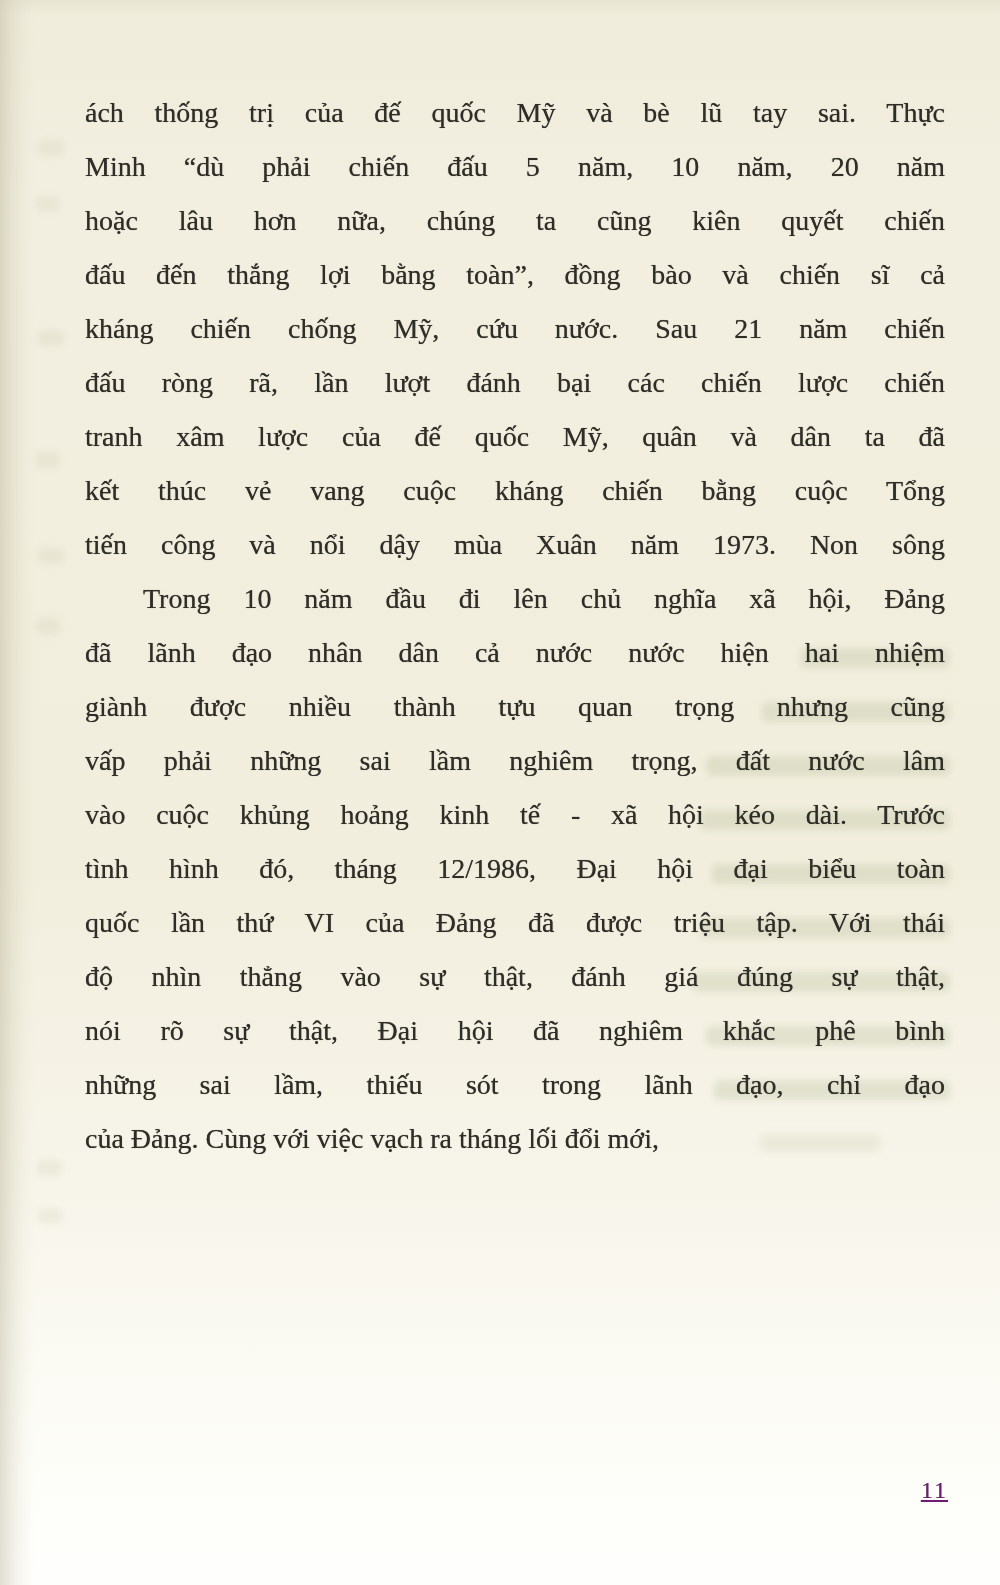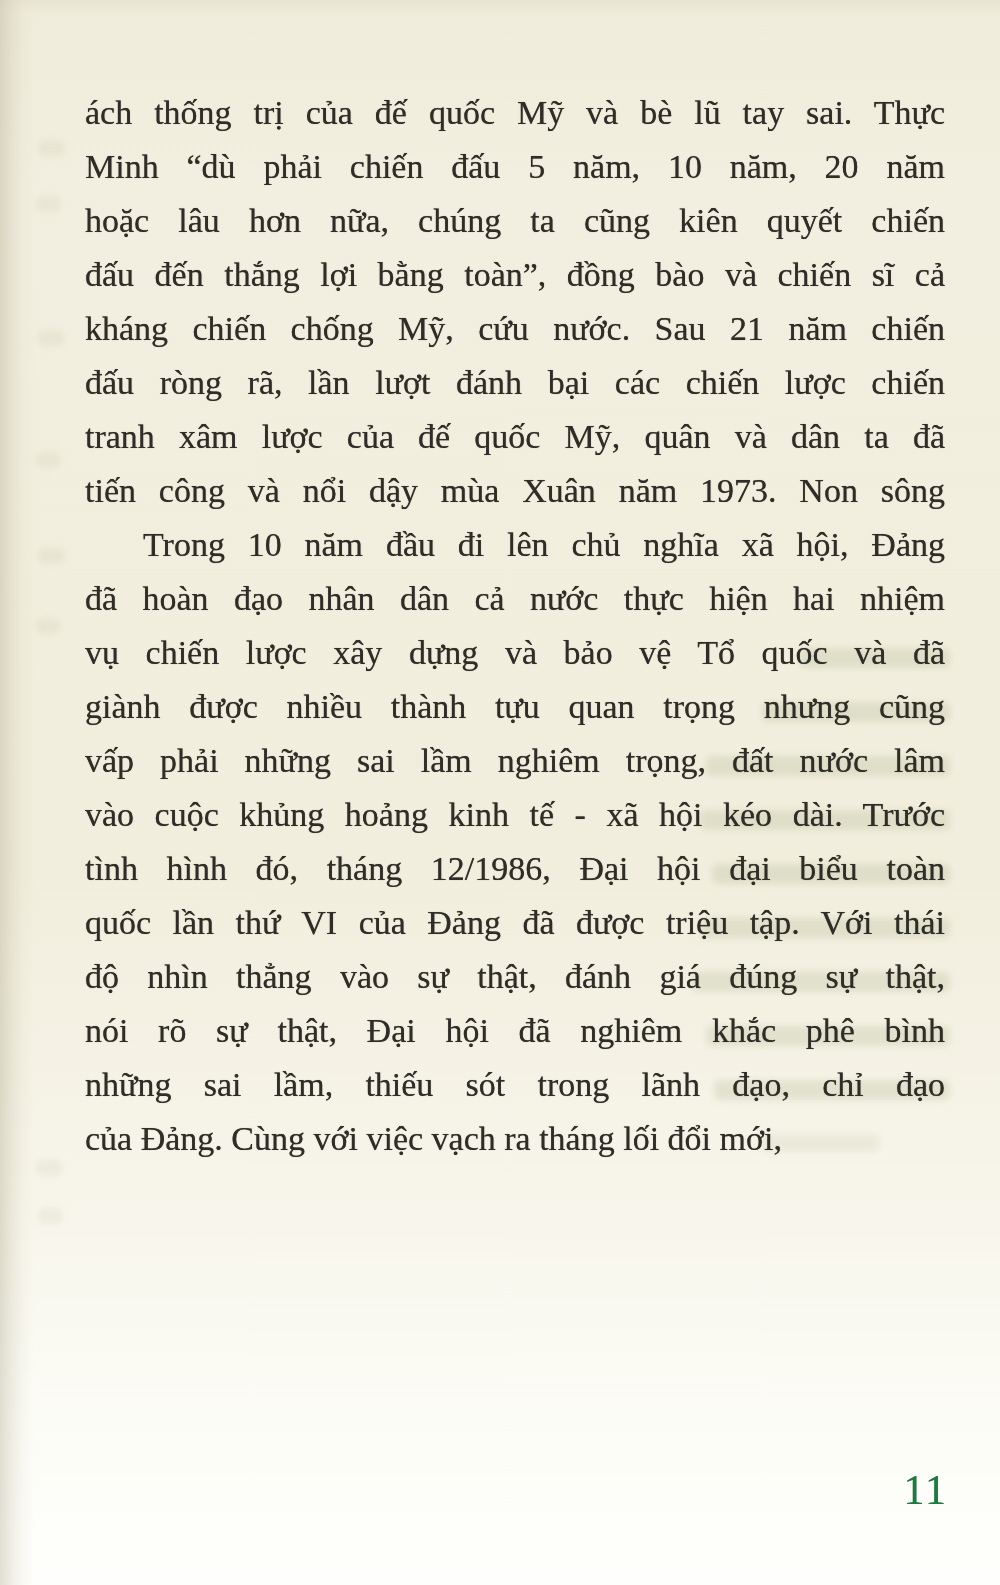--- a/index.html
+++ b/index.html
@@ -51,46 +51,47 @@
     filter: blur(3px);
     pointer-events: none;
   }
   .ghost.light { background: rgba(180,188,152,0.16); }
   .text-block {
     position: absolute;
     left: 85px;
     top: 86px;
     width: 860px;
     color: var(--ink, #2f2d27);
-    font-size: 34px;
+    font-size: 28px;
     line-height: 54px;
     text-shadow: 0 0 0.7px rgba(47,45,39,0.75);
   }
   .paragraph { margin: 0; }
   .line {
     text-align: justify;
     text-align-last: justify;
     white-space: nowrap;
     height: 54px;
   }
   .line.last {
     text-align-last: left;
   }
   .line.indented {
     text-indent: 58px;
   }
   .page-number {
     position: absolute;
     top: 1470px;
     right: 52px;
-    font-size: 42px;
+    font-size: 24px;
     line-height: 40px;
-    color: #15803d;
+    color: #701a75;
     letter-spacing: 2px;
     text-shadow: 0 0 0.6px rgba(53,52,46,0.7);
+    text-decoration: underline;
   }
 </style>
 </head>
 <body style="--ink: #2f2d27;">
 
 <div class="page">
 
   <div class="edge-left"></div>
   <div class="edge-top"></div>
 
@@ -117,26 +118,26 @@
 
   <div class="text-block">
       <div class="paragraph">
         <div class="line">ách thống trị của đế quốc Mỹ và bè lũ tay sai. Thực</div>
         <div class="line">Minh “dù phải chiến đấu 5 năm, 10 năm, 20 năm</div>
         <div class="line">hoặc lâu hơn nữa, chúng ta cũng kiên quyết chiến</div>
         <div class="line">đấu đến thắng lợi bằng toàn”, đồng bào và chiến sĩ cả</div>
         <div class="line">kháng chiến chống Mỹ, cứu nước. Sau 21 năm chiến</div>
         <div class="line">đấu ròng rã, lần lượt đánh bại các chiến lược chiến</div>
         <div class="line">tranh xâm lược của đế quốc Mỹ, quân và dân ta đã</div>
+        <div class="line">kết thúc vẻ vang cuộc kháng chiến bằng cuộc Tổng</div>
         <div class="line">tiến công và nổi dậy mùa Xuân năm 1973. Non sông</div>
       </div>
       <div class="paragraph">
         <div class="line indented">Trong 10 năm đầu đi lên chủ nghĩa xã hội, Đảng</div>
-        <div class="line">đã hoàn đạo nhân dân cả nước thực hiện hai nhiệm</div>
-        <div class="line">vụ chiến lược xây dựng và bảo vệ Tổ quốc và đã</div>
+        <div class="line">đã lãnh đạo nhân dân cả nước nước hiện hai nhiệm</div>
         <div class="line">giành được nhiều thành tựu quan trọng nhưng cũng</div>
         <div class="line">vấp phải những sai lầm nghiêm trọng, đất nước lâm</div>
         <div class="line">vào cuộc khủng hoảng kinh tế - xã hội kéo dài. Trước</div>
         <div class="line">tình hình đó, tháng 12/1986, Đại hội đại biểu toàn</div>
         <div class="line">quốc lần thứ VI của Đảng đã được triệu tập. Với thái</div>
         <div class="line">độ nhìn thẳng vào sự thật, đánh giá đúng sự thật,</div>
         <div class="line">nói rõ sự thật, Đại hội đã nghiêm khắc phê bình</div>
         <div class="line">những sai lầm, thiếu sót trong lãnh đạo, chỉ đạo</div>
         <div class="line last">của Đảng. Cùng với việc vạch ra tháng lối đổi mới,</div>
       </div>

